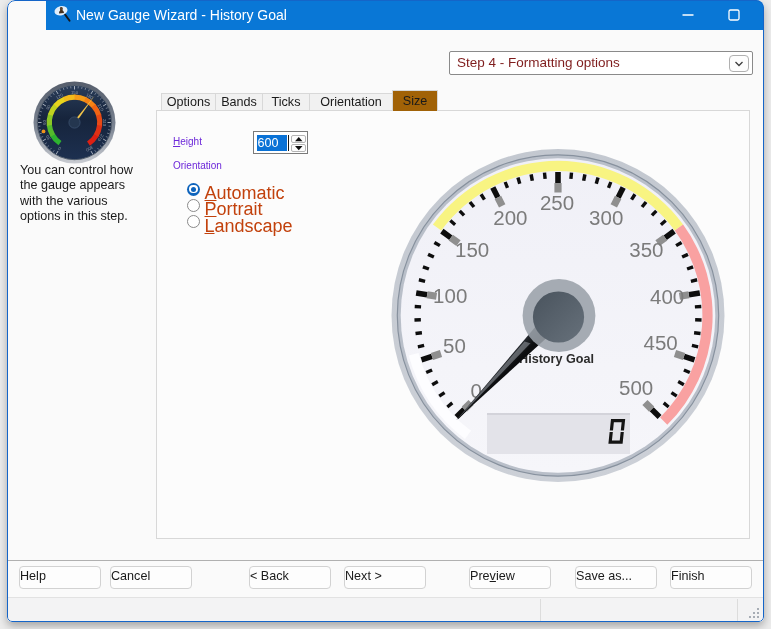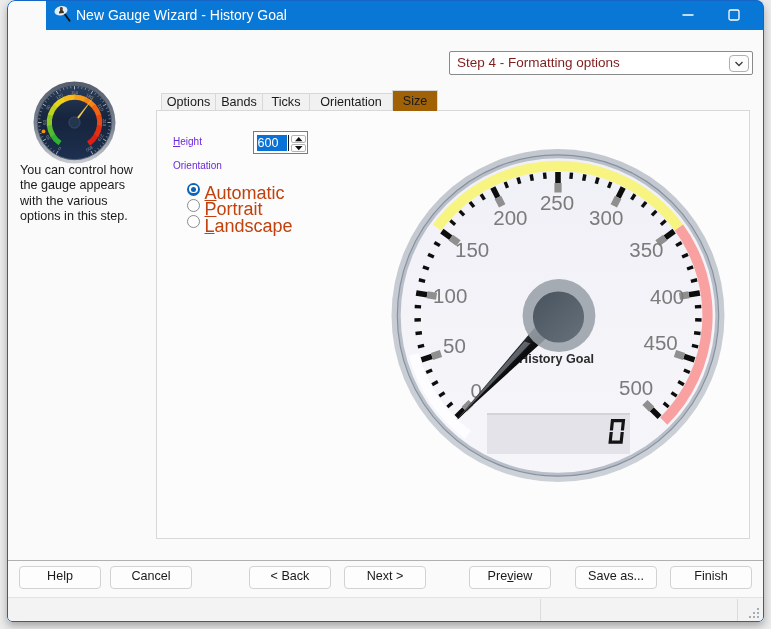--- a/index.html
+++ b/index.html
@@ -25,21 +25,21 @@
 #spin .sel { position:absolute; left:3px; top:2.5px; width:29.5px; height:16.5px; background:#0a72d6; color:#fff;
   font-size:12.6px; text-align:right; line-height:16.5px; padding-right:8px; }
 .spbtn { position:absolute; left:36.5px; width:15.5px; height:8.6px; border:1px solid #b5b5b5; border-radius:2px; background:#fdfdfd; }
 .spbtn svg { display:block; }
 .radio { position:absolute; width:13px; height:13px; border-radius:50%; background:#fff; border:1px solid #8a8a8a; }
 .radio.on { background:#0d63bc; border:none; }
 .radio.on::before { content:""; position:absolute; left:2.4px; top:2.4px; width:8.2px; height:8.2px; border-radius:50%; background:#fff; }
 .radio.on::after { content:""; position:absolute; left:3.9px; top:3.9px; width:5.2px; height:5.2px; border-radius:50%; background:#0d63bc; }
 .rlabel { position:absolute; font-size:18px; color:#c2410c; }
 .btn { position:absolute; top:566px; width:82px; height:22.5px; border:1px solid #d2d2d2; border-radius:4px;
-  background:#fdfdfd; font-size:12.6px; color:#1a1a1a; text-align:center; line-height:19.5px; }
+  background:#fdfdfd; font-size:12.6px; color:#1a1a1a; text-align:left; line-height:19.5px; }
 #sb { position:absolute; left:0; right:0; top:597px; height:25px; background:#f3f3f4; border-top:1px solid #e2e2e2; }
 </style></head><body>
 <div id="win">
   <div id="bord"></div>
   <div id="tb">
     <svg class="abs" style="left:0;top:0" width="30" height="30" viewBox="0 0 30 30">
       <ellipse cx="15" cy="10.8" rx="6.6" ry="4.6" fill="#e2eefa" transform="rotate(-14 15 10.8)"></ellipse>
       <path d="M14.1 8 Q15.2 6.4 16.3 8 L16.7 10.4 Q18 11.3 18 13.1 L13 13.5 Q12.8 11.6 14.1 10.5 Z" fill="#43301f"></path>
       <circle cx="15.3" cy="8.5" r="1.4" fill="#5d4430"></circle>
       <rect x="-0.95" y="0" width="1.9" height="9.4" rx="0.9" transform="translate(18.6 13.9) rotate(-36)" fill="#17181c"></rect>

